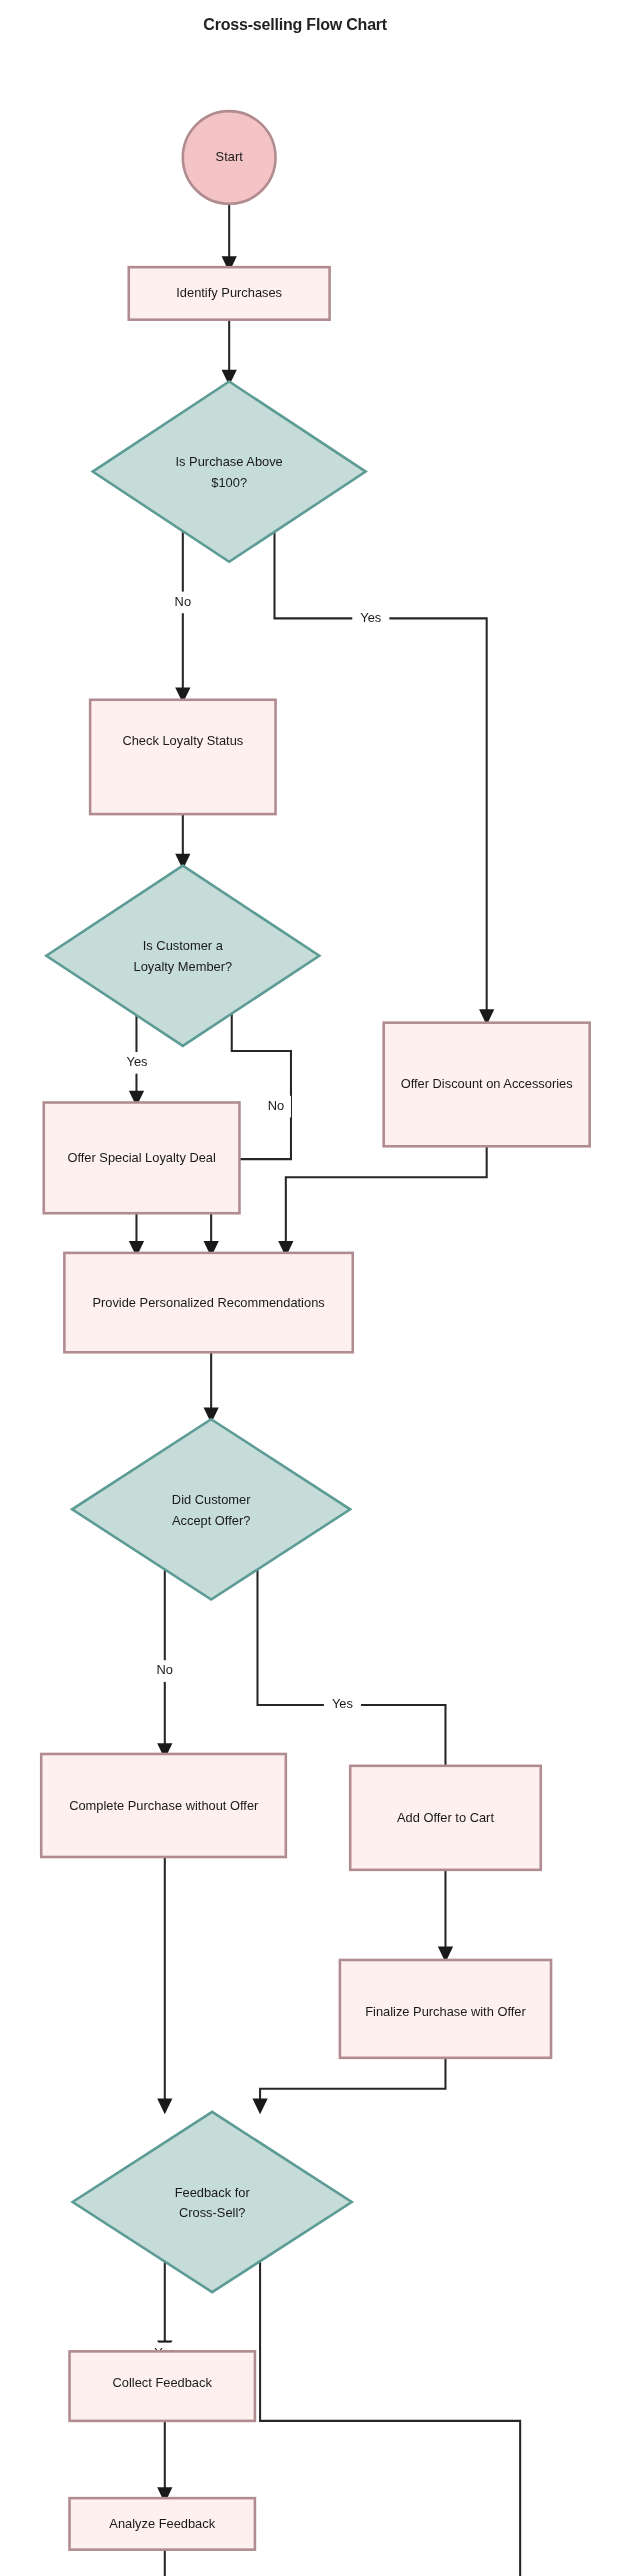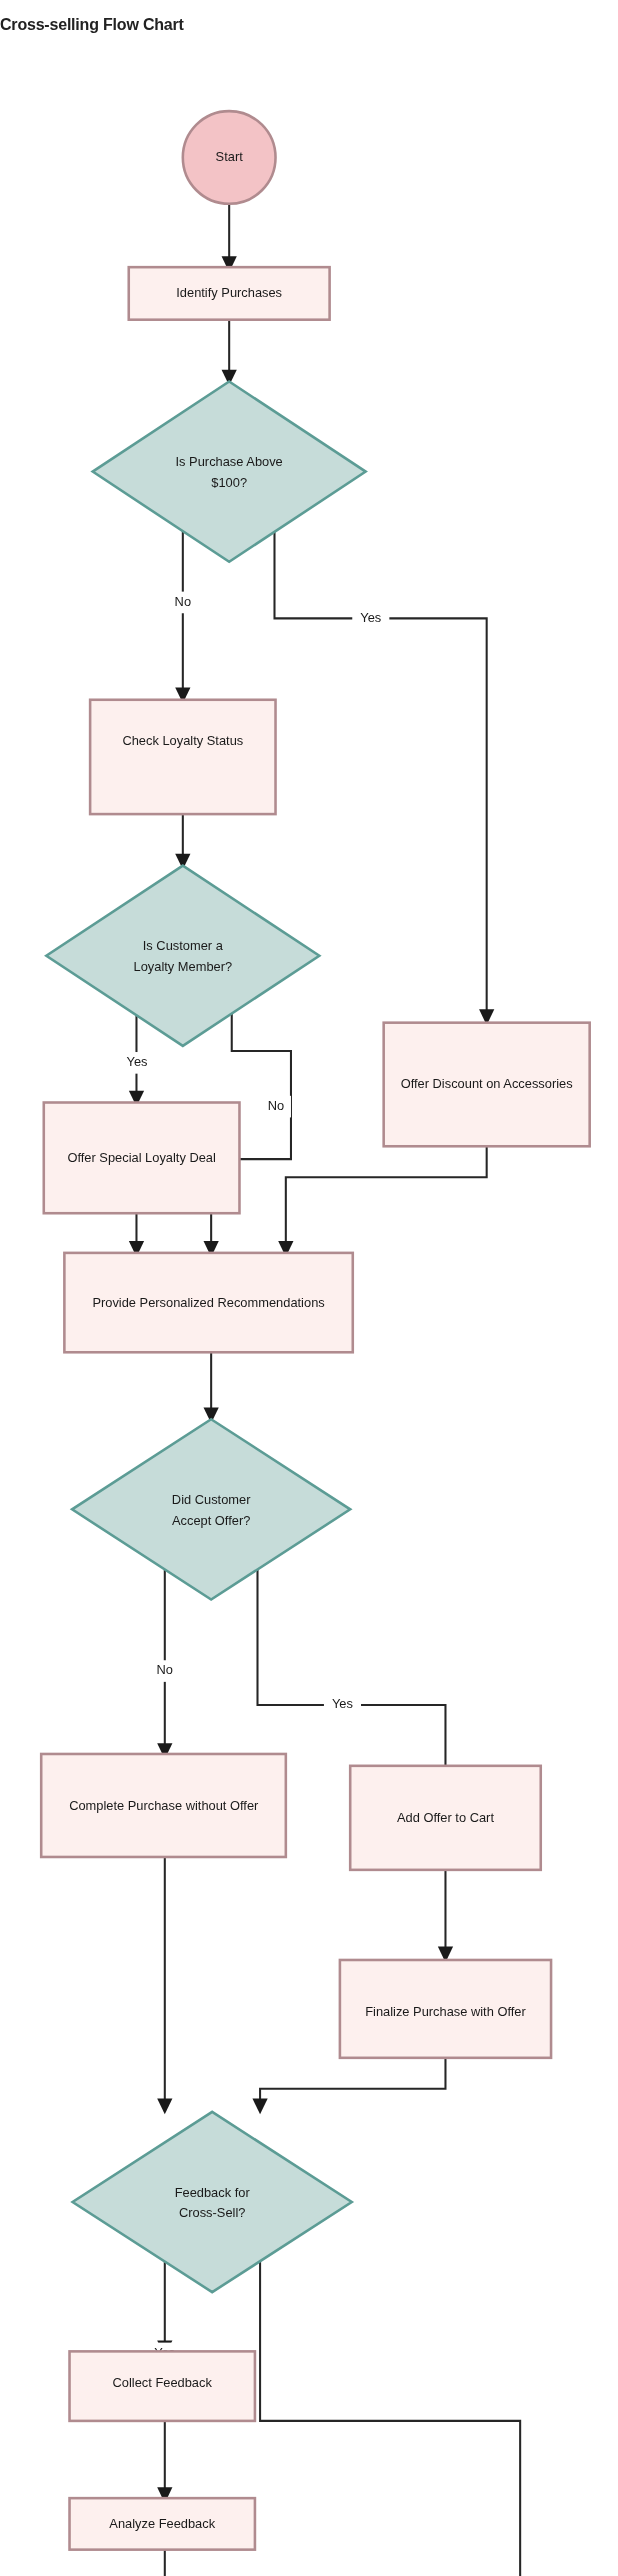--- a/index.html
+++ b/index.html
@@ -12,25 +12,26 @@
     height: 3338px;
     font-family: "Liberation Sans", sans-serif;
     position: relative;
     overflow: hidden;
   }
   #chart-title {
     position: absolute;
     top: 15.5px;
     left: 0;
     width: 376px;
-    text-align: left;
+    text-align: right;
     font-size: 16px;
     font-weight: bold;
     color: #222222;
     letter-spacing: -0.2px;
+    padding-left: 11px;
   }
   #flow-canvas {
     position: absolute;
     top: 0;
     left: 0;
     width: 618px;
     height: 3338px;
   }
   .node-rect {
     fill: #fdf0ee;

